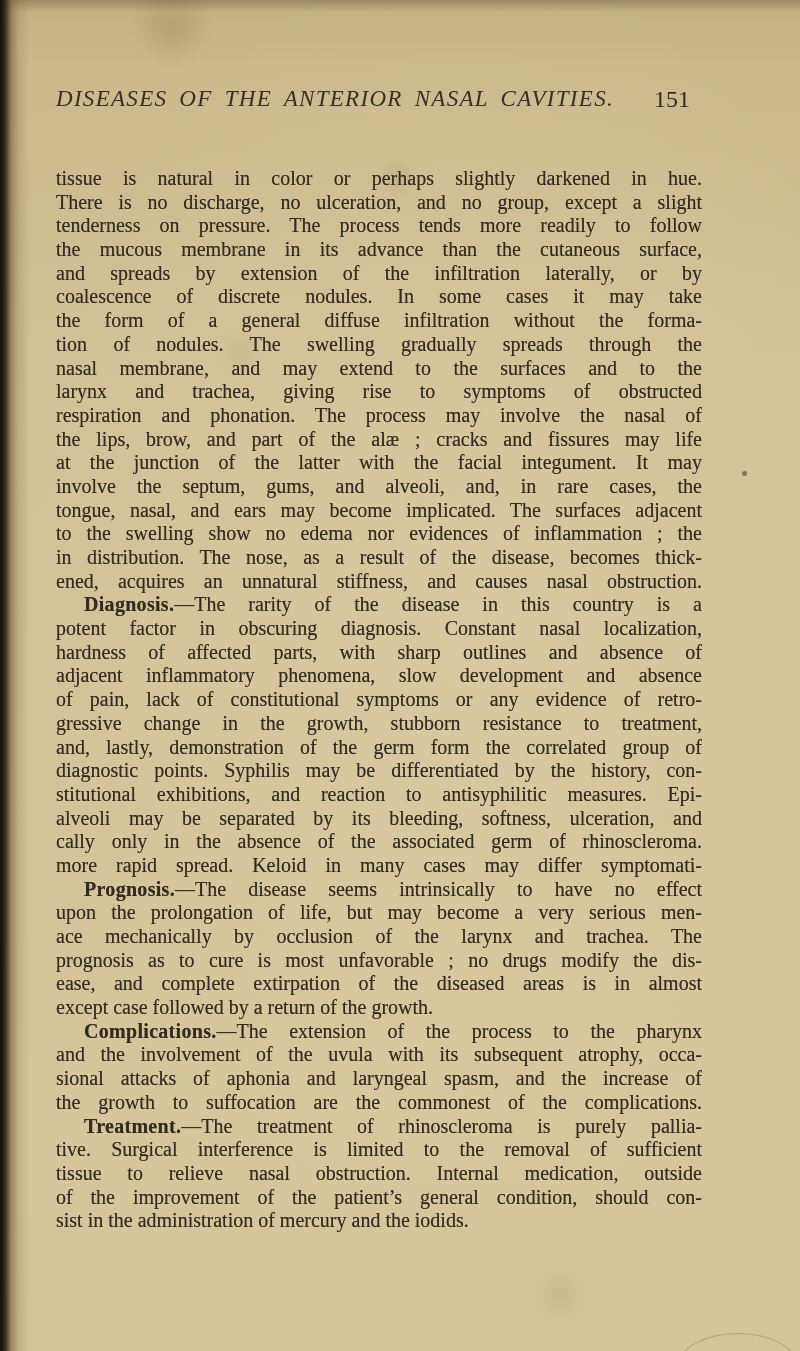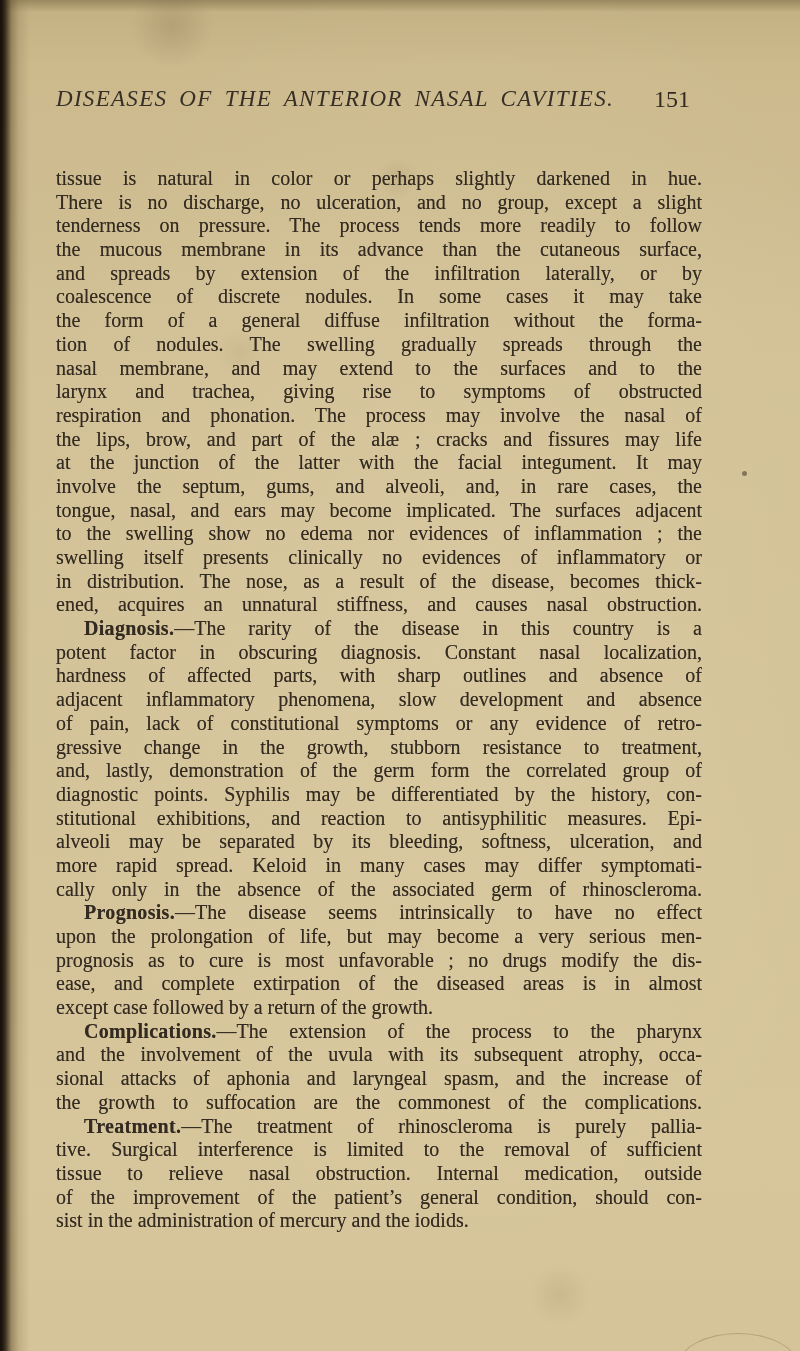--- a/index.html
+++ b/index.html
@@ -104,41 +104,41 @@
         <div class="line">the form of a general diffuse infiltration without the forma-</div>
         <div class="line">tion of nodules. The swelling gradually spreads through the</div>
         <div class="line">nasal membrane, and may extend to the surfaces and to the</div>
         <div class="line">larynx and trachea, giving rise to symptoms of obstructed</div>
         <div class="line">respiration and phonation. The process may involve the nasal of</div>
         <div class="line">the lips, brow, and part of the alæ ; cracks and fissures may life</div>
         <div class="line">at the junction of the latter with the facial integument. It may</div>
         <div class="line">involve the septum, gums, and alveoli, and, in rare cases, the</div>
         <div class="line">tongue, nasal, and ears may become implicated. The surfaces adjacent</div>
         <div class="line">to the swelling show no edema nor evidences of inflammation ; the</div>
-        <div class="line">swelling itself presents clinically no evidences of inflammatory or</div>
         <div class="line">in distribution. The nose, as a result of the disease, becomes thick-</div>
         <div class="line">ened, acquires an unnatural stiffness, and causes nasal obstruction.</div>
       </div>
       <div class="paragraph">
         <div class="line indent"><span class="section-label">Diagnosis.</span>—The rarity of the disease in this country is a</div>
         <div class="line">potent factor in obscuring diagnosis. Constant nasal localization,</div>
         <div class="line">hardness of affected parts, with sharp outlines and absence of</div>
         <div class="line">adjacent inflammatory phenomena, slow development and absence</div>
         <div class="line">of pain, lack of constitutional symptoms or any evidence of retro-</div>
         <div class="line">gressive change in the growth, stubborn resistance to treatment,</div>
         <div class="line">and, lastly, demonstration of the germ form the correlated group of</div>
         <div class="line">diagnostic points. Syphilis may be differentiated by the history, con-</div>
         <div class="line">stitutional exhibitions, and reaction to antisyphilitic measures. Epi-</div>
         <div class="line">alveoli may be separated by its bleeding, softness, ulceration, and</div>
+        <div class="line">cally only in the absence of the associated germ of rhinoscleroma.</div>
         <div class="line">more rapid spread. Keloid in many cases may differ symptomati-</div>
-        <div class="line">cally only in the absence of the associated germ of rhinoscleroma.</div>
       </div>
       <div class="paragraph">
         <div class="line indent"><span class="section-label">Prognosis.</span>—The disease seems intrinsically to have no effect</div>
         <div class="line">upon the prolongation of life, but may become a very serious men-</div>
+        <div class="line">ace mechanically by occlusion of the larynx and trachea. The</div>
         <div class="line">prognosis as to cure is most unfavorable ; no drugs modify the dis-</div>
         <div class="line">ease, and complete extirpation of the diseased areas is in almost</div>
         <div class="line no-stretch">except case followed by a return of the growth.</div>
       </div>
       <div class="paragraph">
         <div class="line indent"><span class="section-label">Complications.</span>—The extension of the process to the pharynx</div>
         <div class="line">and the involvement of the uvula with its subsequent atrophy, occa-</div>
         <div class="line">sional attacks of aphonia and laryngeal spasm, and the increase of</div>
         <div class="line">the growth to suffocation are the commonest of the complications.</div>
       </div>

